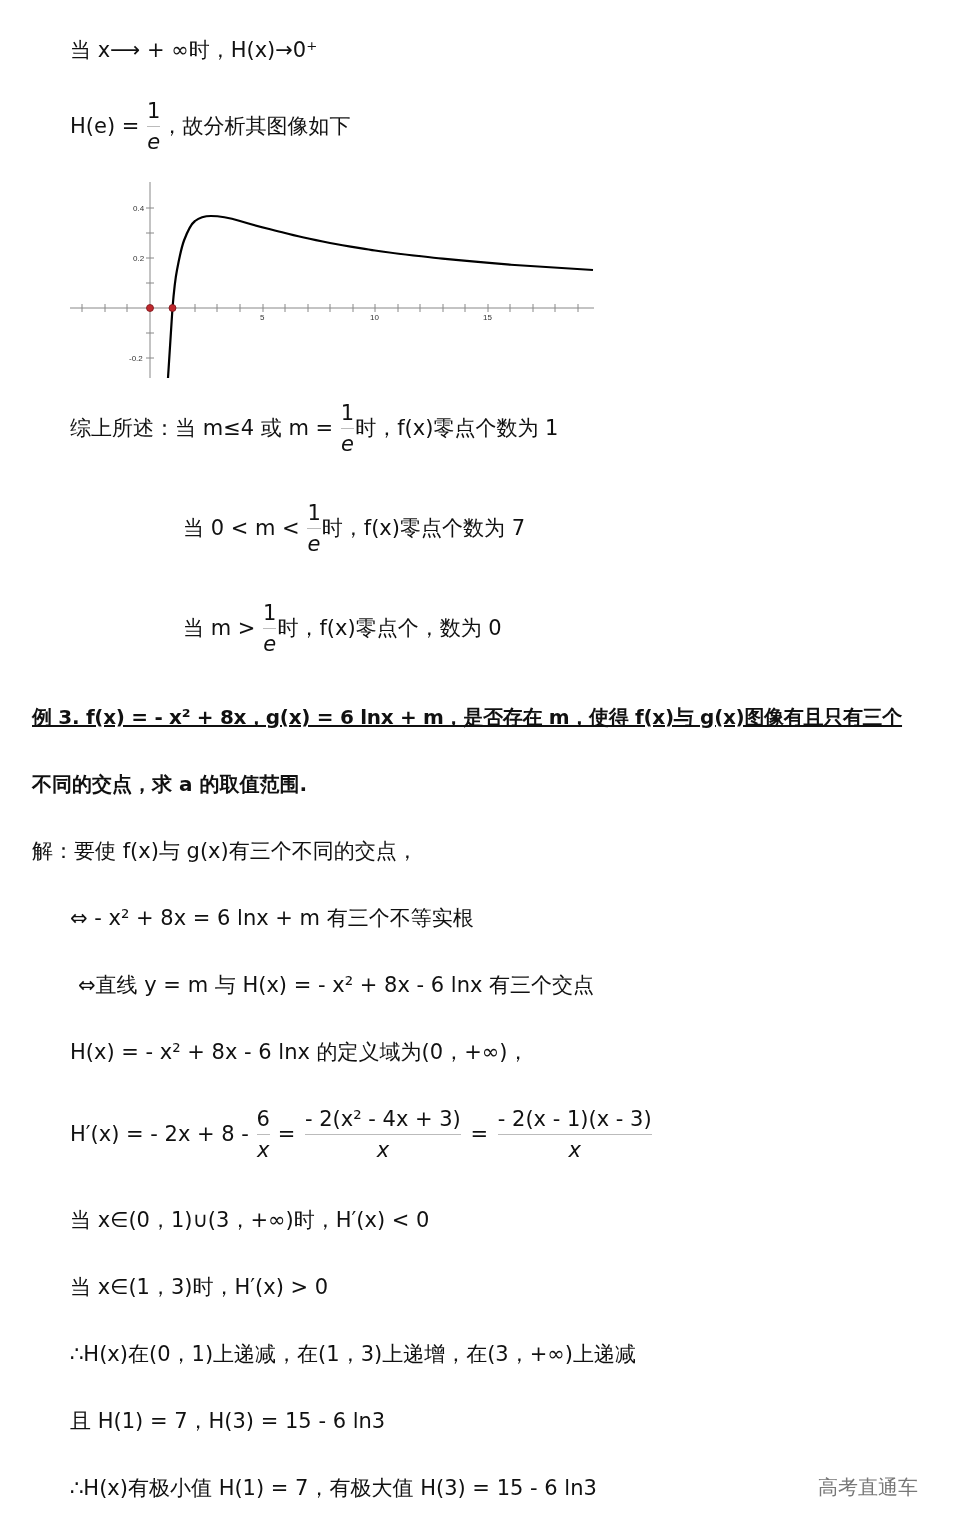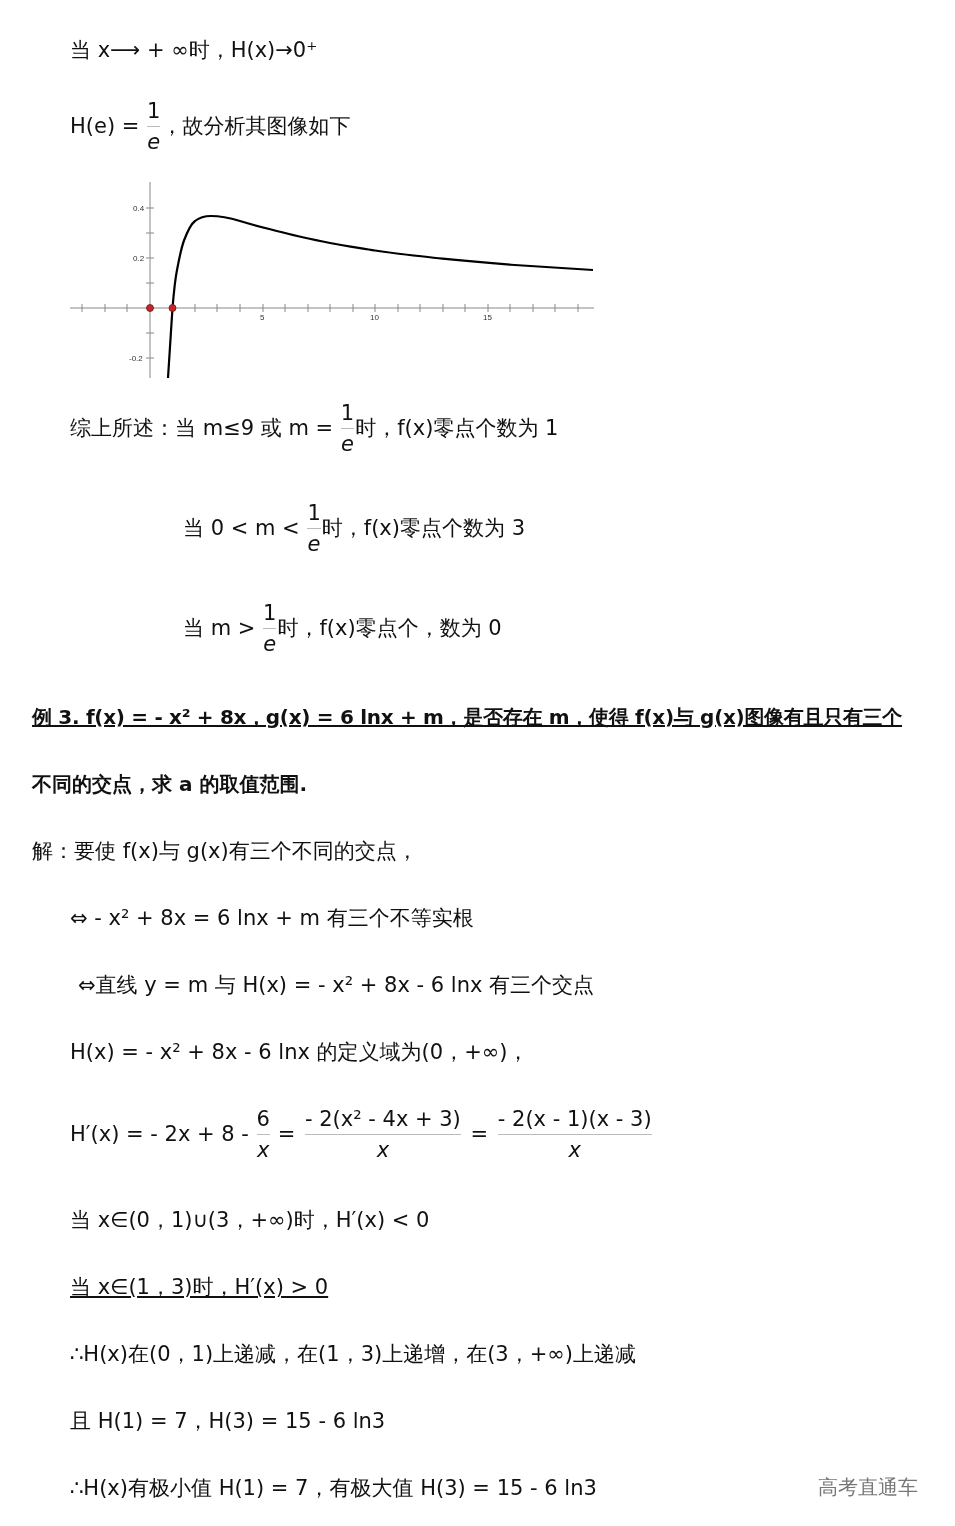--- a/index.html
+++ b/index.html
@@ -74,42 +74,42 @@
   <text x="483" y="320">15</text>
   <text x="133" y="211">0.4</text>
   <text x="133" y="261">0.2</text>
   <text x="129" y="361">-0.2</text>
   <path fill="none" stroke="#000" stroke-width="2.2" d="M168,378 C170,350 171,330 172.5,308 C174,290 175,280 177,270 C180,254 182,246 184,240.5 C188,230 191,224 195,221 C200,217 205,216 211,216 C222,216 230,218 240,221 C256,226 270,229 285,233 C300,237 315,240 330,243 C345,246 360,248 375,250.5 C398,254 420,256 442.5,258.7 C465,261 488,263 510,264.7 C537,266.5 564,268 593,270"></path>
   <circle cx="150" cy="308" r="3.5" fill="#c0282d" stroke="#7a1116" stroke-width="0.8"></circle>
   <circle cx="172.5" cy="308" r="3.5" fill="#c0282d" stroke="#7a1116" stroke-width="0.8"></circle>
 </svg>
 
 <div class="line" style="left:70px; top:398px;">
-  <span>综上所述：当 m≤9 或 m = </span><span class="frac"><span class="num">1</span><span class="bar"></span><span class="den i">e</span></span><span>时，f(x)零点个数为 1</span>
+  <span>综上所述：当 m≤4 或 m = </span><span class="frac"><span class="num">1</span><span class="bar"></span><span class="den i">e</span></span><span>时，f(x)零点个数为 1</span>
 </div>
 
 <div class="line" style="left:183px; top:498px;">
-  <span>当 0 &lt; m &lt; </span><span class="frac"><span class="num">1</span><span class="bar"></span><span class="den i">e</span></span><span>时，f(x)零点个数为 3</span>
+  <span>当 0 &lt; m &lt; </span><span class="frac"><span class="num">1</span><span class="bar"></span><span class="den i">e</span></span><span>时，f(x)零点个数为 7</span>
 </div>
 
 <div class="line" style="left:183px; top:598px;">
   <span>当 m &gt; </span><span class="frac"><span class="num">1</span><span class="bar"></span><span class="den i">e</span></span><span>时，f(x)零点个，数为 0</span>
 </div>
 
 <div class="line bold" style="left:32px; top:703px; font-size:20px; letter-spacing:-0.3px;text-decoration:underline;">例 3. f(x) = - x² + 8x，g(x) = 6 lnx + m，是否存在 m，使得 f(x)与 g(x)图像有且只有三个</div>
 <div class="line bold" style="left:32px; top:770px; font-size:20px;">不同的交点，求 a 的取值范围.</div>
 
 <div class="line" style="left:32px; top:837px;">解：要使 f(x)与 g(x)有三个不同的交点，</div>
 <div class="line" style="left:70px; top:904px;">⇔ - x² + 8x = 6 lnx + m 有三个不等实根</div>
 <div class="line" style="left:70px; top:971px;margin-left:8px;">⇔直线 y = m 与 H(x) = - x² + 8x - 6 lnx 有三个交点</div>
 <div class="line" style="left:70px; top:1038px;">H(x) = - x² + 8x - 6 lnx 的定义域为(0，+∞)，</div>
 
 <div class="line" style="left:70px; top:1104px;">
   <span>H′(x) = - 2x + 8 - </span><span class="frac"><span class="num">6</span><span class="bar"></span><span class="den i">x</span></span><span> = </span><span class="frac" style="padding:0 2px;"><span class="num">- 2(x² - 4x + 3)</span><span class="bar"></span><span class="den i">x</span></span><span> = </span><span class="frac" style="padding:0 2px;"><span class="num">- 2(x - 1)(x - 3)</span><span class="bar"></span><span class="den i">x</span></span>
 </div>
 
 <div class="line" style="left:70px; top:1206px;">当 x∈(0，1)∪(3，+∞)时，H′(x) &lt; 0</div>
-<div class="line" style="left:70px; top:1273px;text-decoration:underline;">当 x∈(1，3)时，H′(x) &gt; 0</div>
+<div class="line" style="left:70px; top:1273px;">当 x∈(1，3)时，H′(x) &gt; 0</div>
 <div class="line" style="left:70px; top:1340px;">∴H(x)在(0，1)上递减，在(1，3)上递增，在(3，+∞)上递减</div>
 <div class="line" style="left:70px; top:1407px;">且 H(1) = 7，H(3) = 15 - 6 ln3</div>
 <div class="line" style="left:70px; top:1474px;text-align:right;">∴H(x)有极小值 H(1) = 7，有极大值 H(3) = 15 - 6 ln3</div>
 
 <div class="watermark">高考直通车</div>
 
 </body></html>

